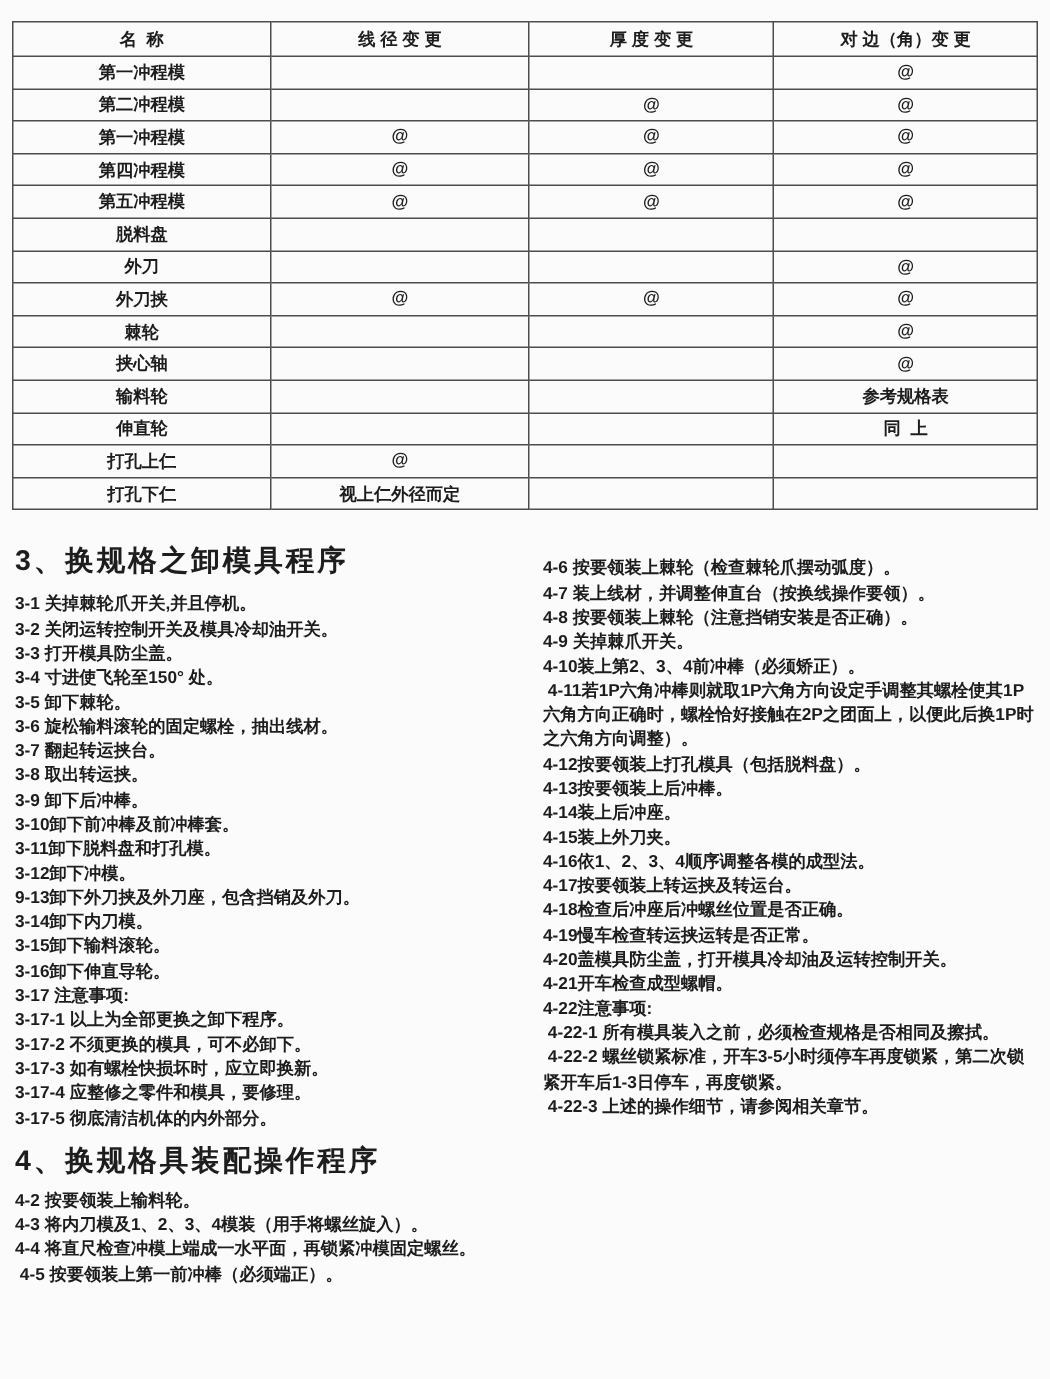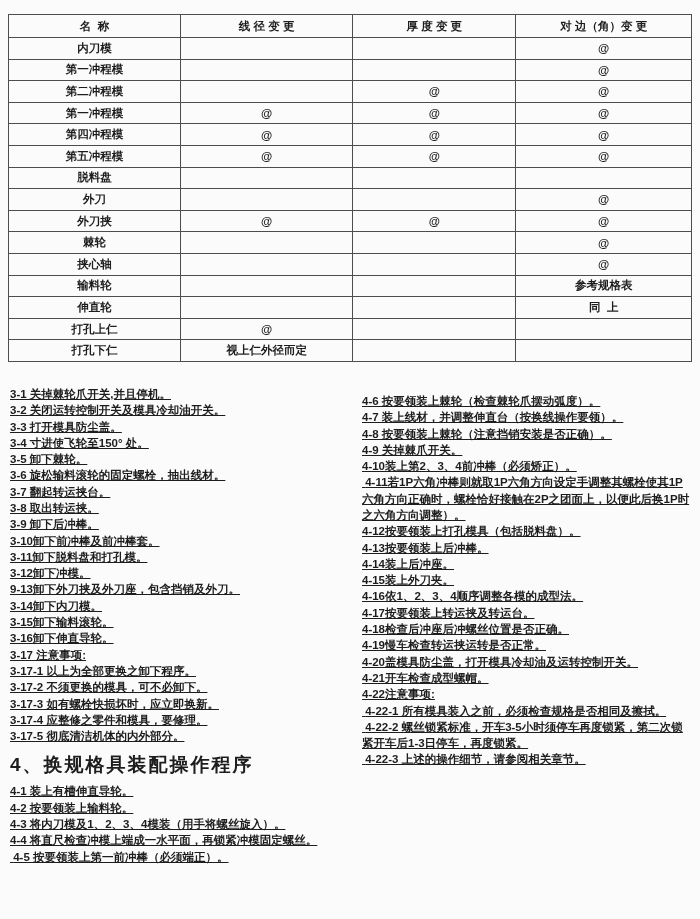--- a/index.html
+++ b/index.html
@@ -47,21 +47,20 @@
   }
   .sec-title.sec4 { margin: 10px 0 7px 0; }
 
   .li {
     margin: 0;
     font-size: 11.5px;
     font-weight: 700;
     line-height: 16.3px;
     white-space: pre-wrap;
     word-break: break-all;
-    text-decoration: underline;
   }
 </style>
 </head>
 <body>
 
 <div class="page">
 
   <table class="spec-table">
     <colgroup>
       <col style="width:25.2%">
@@ -72,26 +71,20 @@
     <thead>
       <tr>
         <th>名  称</th>
         <th>线 径 变 更</th>
         <th>厚 度 变 更</th>
         <th>对 边（角）变 更</th>
       </tr>
     </thead>
     <tbody>
         <tr>
-          <td>内刀模</td>
-          <td></td>
-          <td></td>
-          <td>@</td>
-        </tr>
-        <tr>
           <td>第一冲程模</td>
           <td></td>
           <td></td>
           <td>@</td>
         </tr>
         <tr>
           <td>第二冲程模</td>
           <td></td>
           <td>@</td>
           <td>@</td>
@@ -166,20 +159,21 @@
           <td>打孔下仁</td>
           <td>视上仁外径而定</td>
           <td></td>
           <td></td>
         </tr>
       </tbody>
   </table>
 
   <div class="content">
     <div class="col-left">
+      <h2 class="sec-title">3、换规格之卸模具程序</h2>
       <div class="list">
           <p class="li">3-1 关掉棘轮爪开关,并且停机。</p>
           <p class="li">3-2 关闭运转控制开关及模具冷却油开关。</p>
           <p class="li">3-3 打开模具防尘盖。</p>
           <p class="li">3-4 寸进使飞轮至150° 处。</p>
           <p class="li">3-5 卸下棘轮。</p>
           <p class="li">3-6 旋松输料滚轮的固定螺栓，抽出线材。</p>
           <p class="li">3-7 翻起转运挟台。</p>
           <p class="li">3-8 取出转运挟。</p>
           <p class="li">3-9 卸下后冲棒。</p>
@@ -192,21 +186,20 @@
           <p class="li">3-16卸下伸直导轮。</p>
           <p class="li">3-17 注意事项:</p>
           <p class="li">3-17-1 以上为全部更换之卸下程序。</p>
           <p class="li">3-17-2 不须更换的模具，可不必卸下。</p>
           <p class="li">3-17-3 如有螺栓快损坏时，应立即换新。</p>
           <p class="li">3-17-4 应整修之零件和模具，要修理。</p>
           <p class="li">3-17-5 彻底清洁机体的内外部分。</p>
         </div>
       <h2 class="sec-title sec4">4、换规格具装配操作程序</h2>
       <div class="list">
-          <p class="li">4-1 装上有槽伸直导轮。</p>
           <p class="li">4-2 按要领装上输料轮。</p>
           <p class="li">4-3 将内刀模及1、2、3、4模装（用手将螺丝旋入）。</p>
           <p class="li">4-4 将直尺检查冲模上端成一水平面，再锁紧冲模固定螺丝。</p>
           <p class="li"> 4-5 按要领装上第一前冲棒（必须端正）。</p>
         </div>
     </div>
     <div class="col-right">
       <div class="list">
           <p class="li">4-6 按要领装上棘轮（检查棘轮爪摆动弧度）。</p>
           <p class="li">4-7 装上线材，并调整伸直台（按换线操作要领）。</p>

